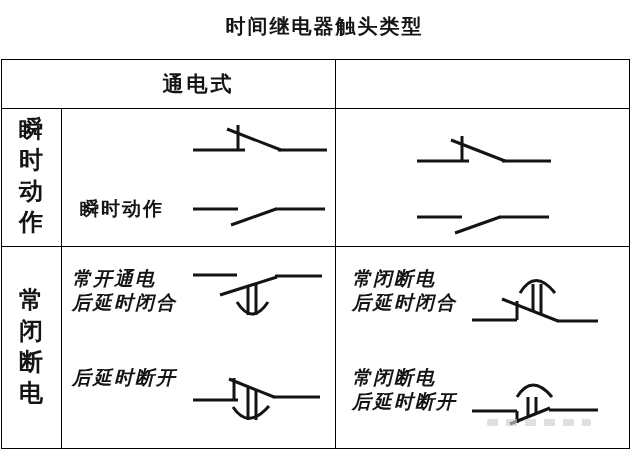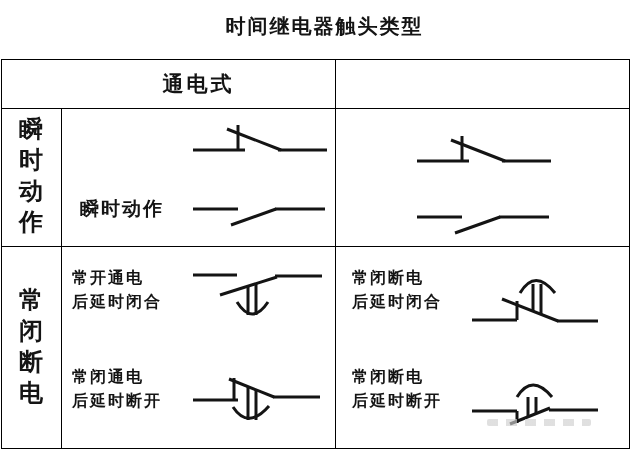--- a/index.html
+++ b/index.html
@@ -42,22 +42,22 @@
   .vlabel-delayed { top:285px; }
   
   .lbl {
     position:absolute; font-size:19px; font-weight:600;
     letter-spacing:2px; white-space:nowrap;
   }
   .lbl-nc-instant { left:80px; top:130px; }
   .lbl-no-instant { left:80px; top:196px; }
   
   .lbl2 {
-    position:absolute; font-size:16px; font-weight:600;
-    letter-spacing:2px; line-height:24px; white-space:nowrap;
+    position:absolute; font-size:19px; font-weight:600;
+    letter-spacing:2px; line-height:24px; white-space:nowrap;font-style:italic;
   }
   .lbl2-r3-left  { left:72px;  top:266px; }
   .lbl2-r4-left  { left:72px;  top:365px; }
   .lbl2-r3-right { left:352px; top:266px; }
   .lbl2-r4-right { left:352px; top:365px; }
   
   .sym { position:absolute; }
   .sym path { stroke:#141414; stroke-width:3; fill:none; }
   .sym-nc1 { left:189px; top:116px; }
   .sym-no1 { left:188px; top:198px; }
@@ -127,21 +127,20 @@
   <svg class="sym sym-dly-close-en" width="135" height="58" viewBox="0 0 135 58">
     <path d="M3 9 H47"></path>
       <path d="M85 10 H132"></path>
       <path d="M30 29 L87 11"></path>
     <path d="M58 20 V49"></path>
       <path d="M66 18 V49"></path>
       <path d="M47 36 Q62 60 78 36"></path>
   </svg>
 
   <div class="lbl2 lbl2-r4-left">
-    <div>常闭通电</div>
     <div>后延时断开</div>
   </div>
   <svg class="sym sym-dly-open-en" width="132" height="54" viewBox="0 0 132 54">
     <path d="M3 26 H48"></path>
       <path d="M44 26 V4"></path>
       <path d="M39 5 L84 23"></path>
       <path d="M83 23 H130"></path>
     <path d="M58 13 V46"></path>
       <path d="M66 16 V46"></path>
       <path d="M43 33 Q58 56 79 32"></path>

